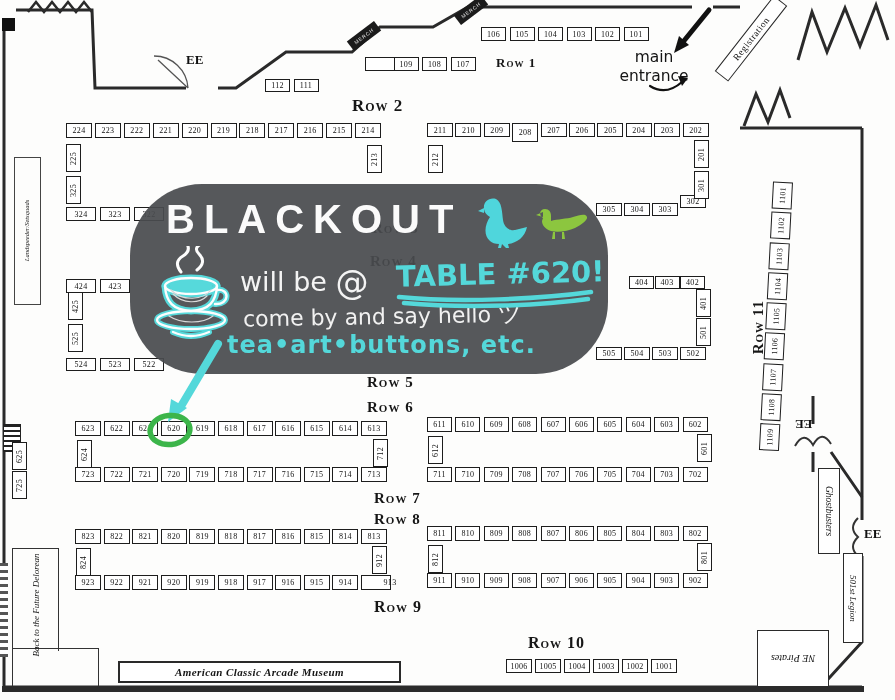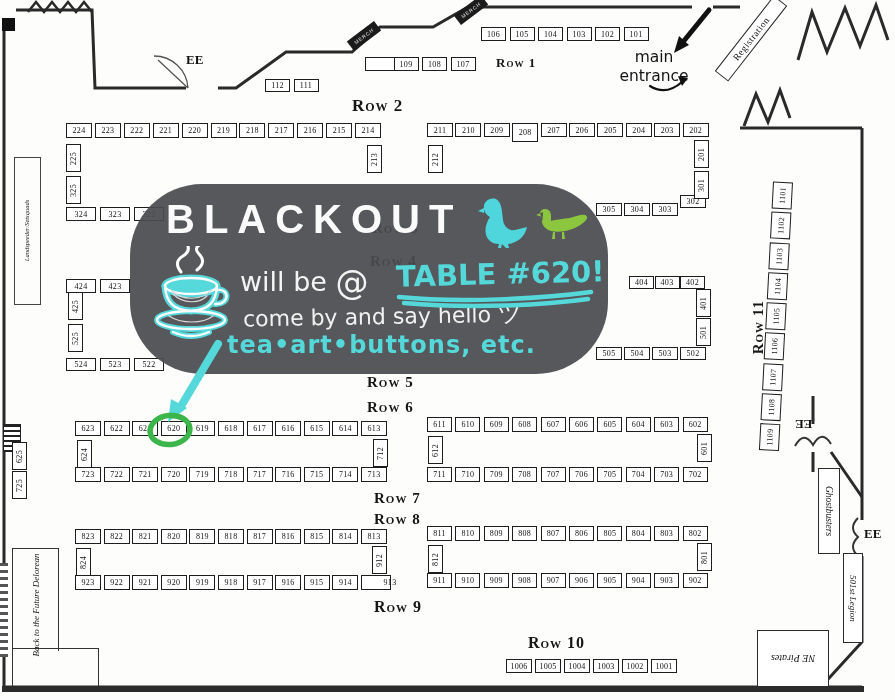--- a/index.html
+++ b/index.html
@@ -106,20 +106,23 @@
 
   <div id="landspeeder-outline"></div>
   <div class="fixture" id="landspeeder">
       <span>Landspeeder/Setsquads</span>
     </div>
   <div id="bttf-outline-a"></div>
   <div id="bttf-outline-b"></div>
   <div class="fixture" id="bttf">
       <span>Back to the Future Delorean</span>
     </div>
+  <div class="fixture" id="museum">
+      <span>American Classic Arcade Museum</span>
+    </div>
   <div class="fixture" id="ghostbusters">
       <span>Ghostbusters</span>
     </div>
   <div class="fixture" id="legion">
       <span>501st Legion</span>
     </div>
   <div class="fixture" id="pirates">
       <span>NE Pirates</span>
     </div>
   <div class="fixture" id="registration">

